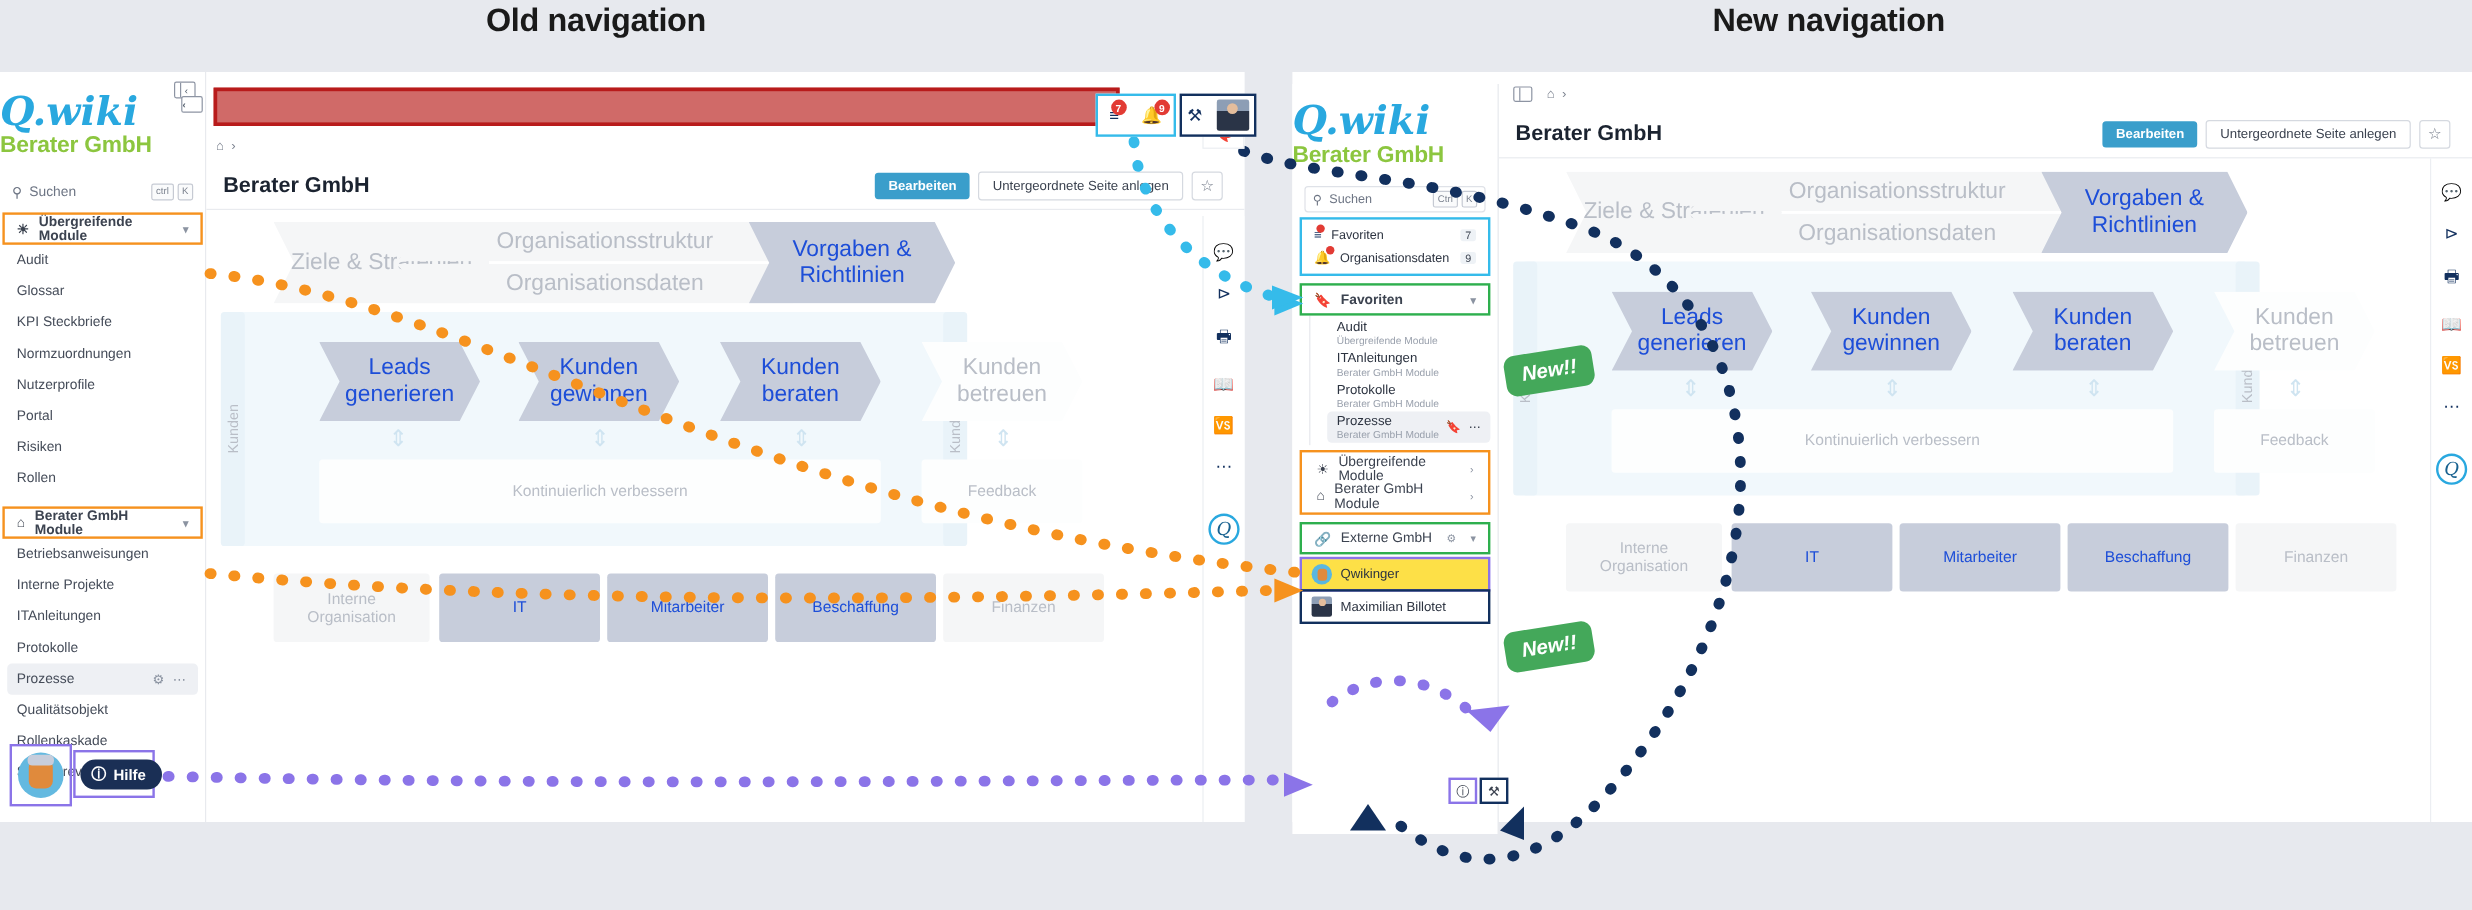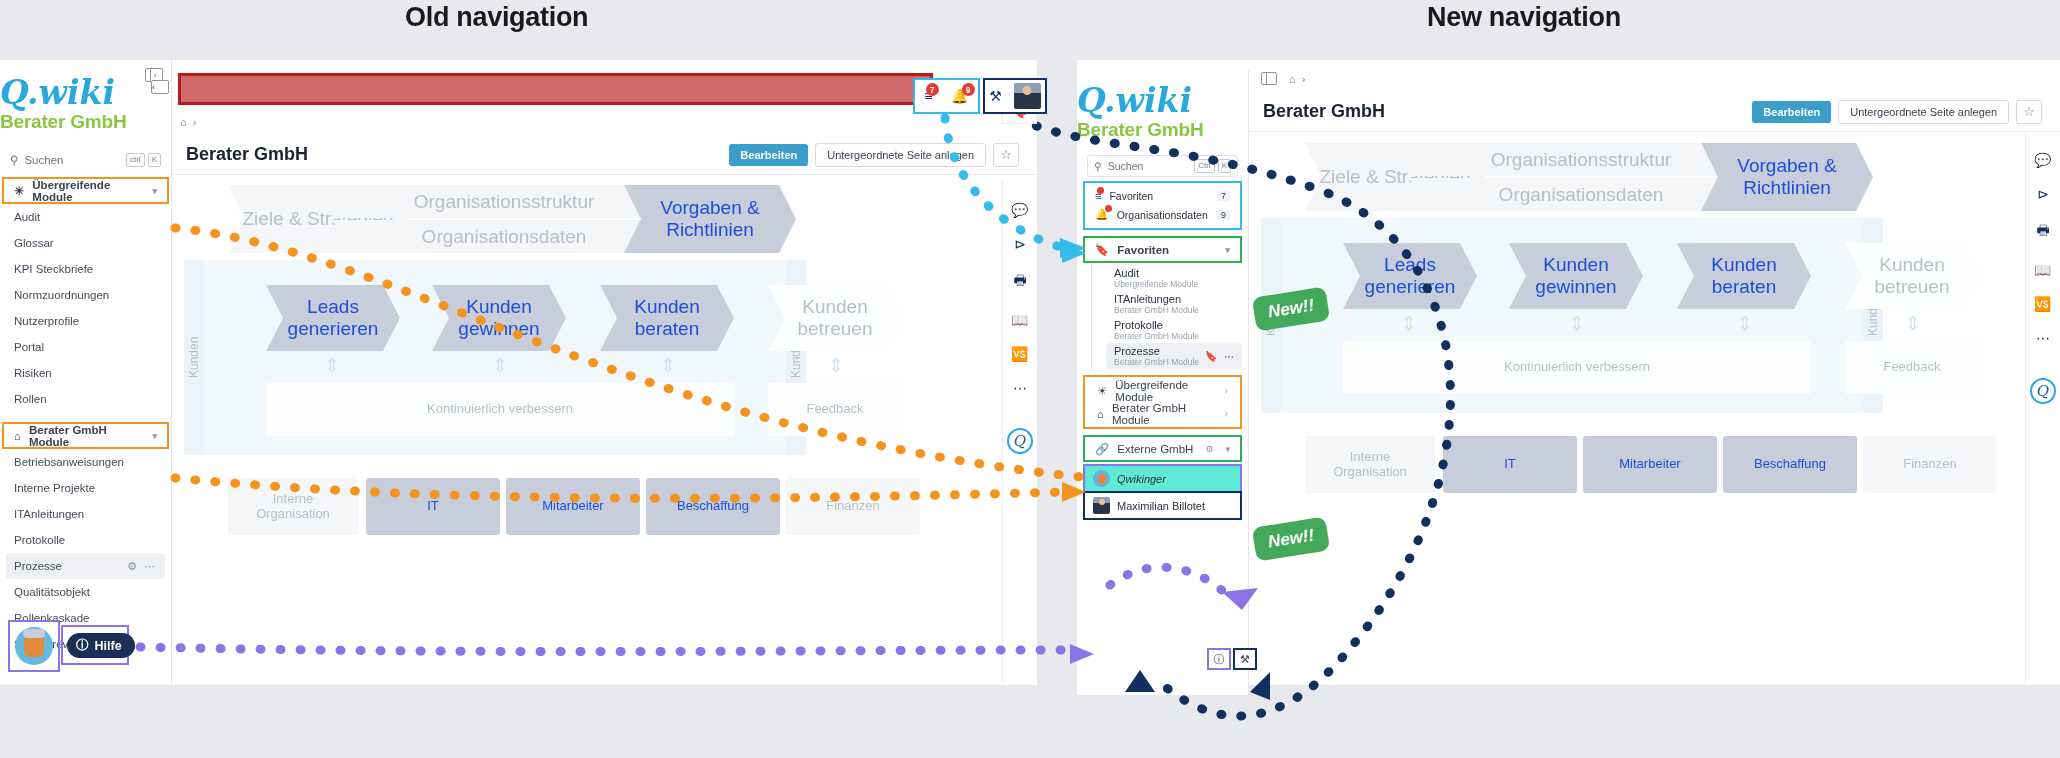--- a/index.html
+++ b/index.html
@@ -212,21 +212,21 @@
   .fav-item .s { font-size: 8.5px; color: #9aa1ad; }
   .fav-item.active { background: #eef0f4; border-radius: 4px; margin: 0 6px 0 14px; padding-left: 8px;}
   .fav-item .tools {
     position: absolute; right: 8px; top: 50%; transform: translateY(-50%);
     display: flex; gap: 6px; align-items: center; color: #2c3340; font-size: 10px;
   }
   .ext-item { padding: 5px 10px 5px 22px; font-size: 11px; color: #4a8fd0; }
   .hl-green { outline: 2px solid #2eaf4e; background: #fff; }
   .hl-blue  { outline: 2px solid #35bbea; background: #fff; }
   .hl-navy  { outline: 2px solid #12305e; background: #fff; }
-  .hl-purple{ outline: 2px solid #8b74e8; background: #5eead4; font-style: italic; }
+  .hl-purple{ outline: 2px solid #8b74e8; background: #fde047; }
 
   .user-row {
     display: flex; align-items: center; gap: 7px; padding: 4px 8px;
     font-size: 11px; color: #2c3340;
   }
   .user-dot {
     width: 17px; height: 17px; border-radius: 50%;
     background: #5bb7e0; flex: 0 0 auto; position: relative; overflow: hidden;
   }
   .user-dot.photo { background: linear-gradient(#8d9eb5 0 38%, #2a3447 38% 100%); border-radius: 2px;}

